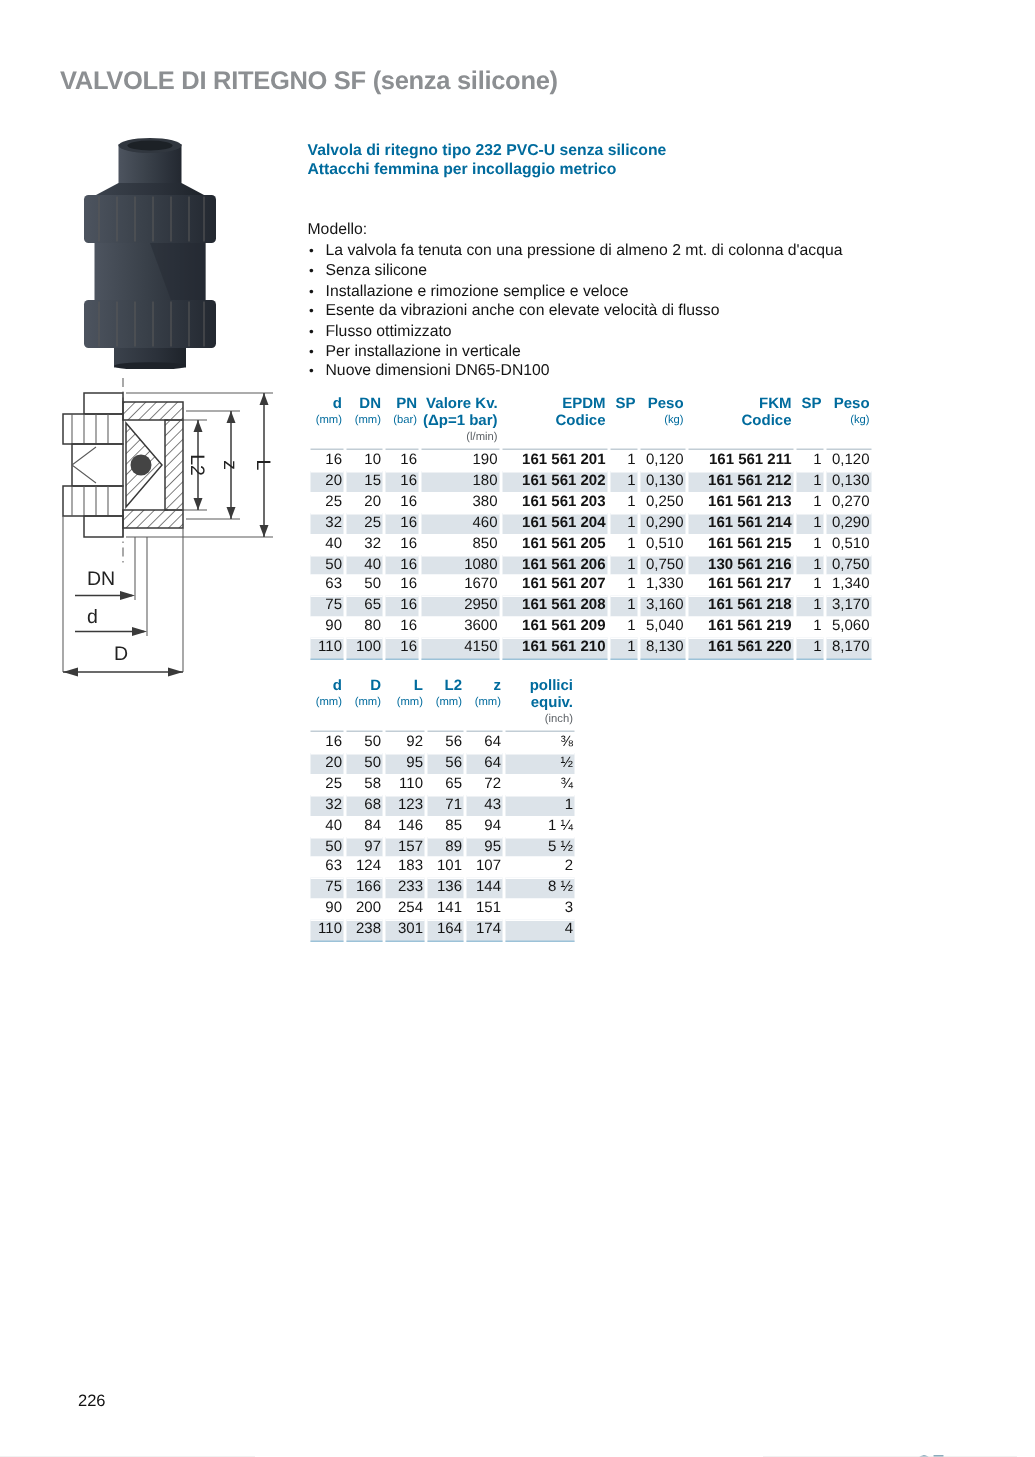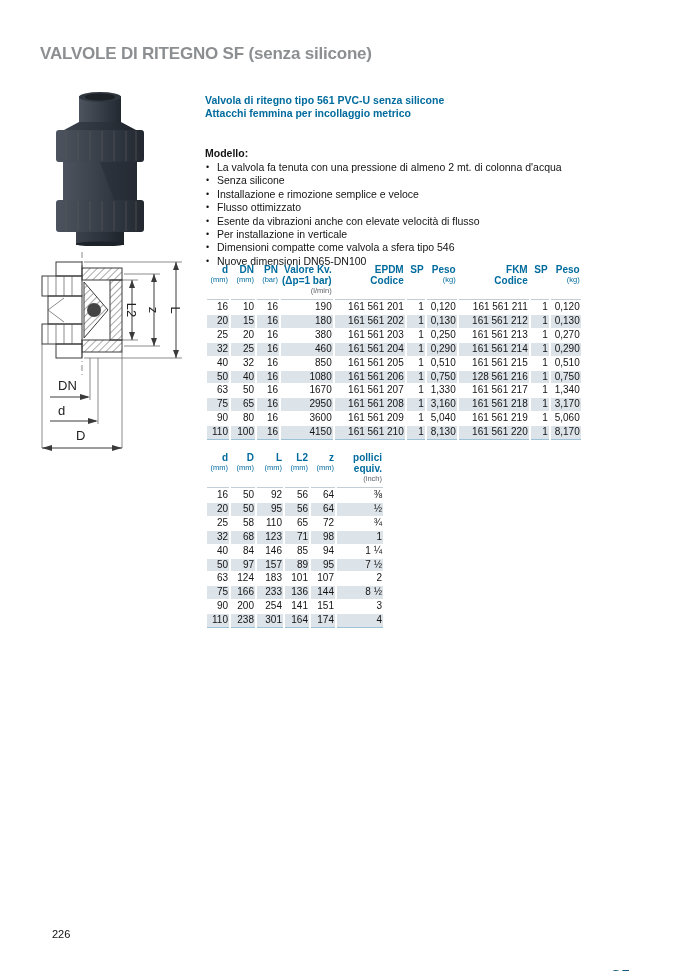--- a/index.html
+++ b/index.html
@@ -24,21 +24,21 @@
   
   .product-photo{position:absolute;left:48px;top:90px;}
   .tech-drawing{position:absolute;left:30px;top:250px;}
   
   .product-heading{
     position:absolute;left:205px;top:94px;width:420px;
     font-size:10.5px;font-weight:700;color:var(--blue);line-height:13px;
   }
   .model-label{
     position:absolute;left:205px;top:147px;
-    font-size:10.5px;font-weight:700;color:var(--ink);
+    font-size:10.5px;font-weight:400;color:var(--ink);
   }
   .model-bullets{
     position:absolute;left:205px;top:161px;width:430px;
     list-style:none;font-size:10.5px;color:var(--ink);line-height:13.4px;
   }
   .model-bullets li{padding-left:12px;position:relative;}
   .model-bullets li::before{content:"•";position:absolute;left:1px;top:0;font-size:9px;}
   
   table{border-collapse:separate;border-spacing:2px 0;table-layout:fixed;}
   #table1{position:absolute;left:205px;top:264px;}
@@ -46,21 +46,21 @@
   th{vertical-align:top;text-align:right;padding:0 1px 4px;border-bottom:1px solid var(--rule);}
   .h-label{font-weight:700;color:var(--blue);font-size:10px;line-height:11px;white-space:nowrap;}
   .h-unit{font-weight:400;color:var(--blue);font-size:7.5px;line-height:9px;white-space:nowrap;}
   .h-unit2{font-weight:400;color:#5c6166;font-size:7.5px;line-height:9px;white-space:nowrap;}
   td{
     text-align:right;font-size:10px;line-height:12.9px;padding:0 1px;
     white-space:nowrap;color:var(--ink);border-top:1px solid #ffffff;
   }
   tbody tr:nth-child(even) td{background:var(--shade);}
   tbody tr:last-child td{border-bottom:1px solid var(--rule-bottom);}
-  td.code{font-weight:400;}
+  td.code{font-weight:700;}
   #table1 th:nth-child(1){width:22px} #table1 th:nth-child(2){width:24px}
   #table1 th:nth-child(3){width:22px} #table1 th:nth-child(4){width:42px}
   #table1 th:nth-child(5){width:70px} #table1 th:nth-child(6){width:18px}
   #table1 th:nth-child(7){width:30px} #table1 th:nth-child(8){width:70px}
   #table1 th:nth-child(9){width:18px} #table1 th:nth-child(10){width:30px}
   #table2 th:nth-child(1){width:22px} #table2 th:nth-child(2){width:24px}
   #table2 th:nth-child(3){width:26px} #table2 th:nth-child(4){width:24px}
   #table2 th:nth-child(5){width:24px} #table2 th:nth-child(6){width:46px}
   
   .footer-page-number{position:absolute;left:40px;top:928px;font-size:11px;color:#111;margin-left:12px;}
@@ -162,34 +162,33 @@
       <line class="dwg" x1="20" y1="171" x2="66" y2="171"></line>
       <polygon points="68,171 58,168 58,174" fill="#3a3a3a"></polygon>
       <text class="dwg-label" x="46" y="190">D</text>
       <line class="dwg" x1="12" y1="198" x2="92" y2="198"></line>
       <polygon points="12,198 22,195 22,201" fill="#3a3a3a"></polygon>
       <polygon points="92,198 82,195 82,201" fill="#3a3a3a"></polygon>
     </svg>
   </div>
 
   <div class="product-heading">
-      <div>Valvola di ritegno tipo 561 PVC-U senza silicone</div>
+      <div>Valvola di ritegno tipo 232 PVC-U senza silicone</div>
       <div>Attacchi femmina per incollaggio metrico</div>
     </div>
 
   <div class="model-label">Modello:</div>
 
   <ul class="model-bullets">
       <li><span>La valvola fa tenuta con una pressione di almeno 2 mt. di colonna d'acqua</span></li>
       <li><span>Senza silicone</span></li>
       <li><span>Installazione e rimozione semplice e veloce</span></li>
+      <li><span>Esente da vibrazioni anche con elevate velocità di flusso</span></li>
       <li><span>Flusso ottimizzato</span></li>
-      <li><span>Esente da vibrazioni anche con elevate velocità di flusso</span></li>
       <li><span>Per installazione in verticale</span></li>
-      <li><span>Dimensioni compatte come valvola a sfera tipo 546</span></li>
       <li><span>Nuove dimensioni DN65-DN100</span></li>
     </ul>
 
   <table id="table1">
       <thead>
         <tr>
           <th>
             <div class="h-label">d</div>
             <div class="h-unit">(mm)</div>
           </th>
@@ -292,21 +291,21 @@
           <td>0,510</td>
         </tr>
         <tr>
           <td>50</td>
           <td>40</td>
           <td>16</td>
           <td>1080</td>
           <td class="code">161 561 206</td>
           <td>1</td>
           <td>0,750</td>
-          <td class="code">128 561 216</td>
+          <td class="code">130 561 216</td>
           <td>1</td>
           <td>0,750</td>
         </tr>
         <tr>
           <td>63</td>
           <td>50</td>
           <td>16</td>
           <td>1670</td>
           <td class="code">161 561 207</td>
           <td>1</td>
@@ -407,38 +406,38 @@
           <td>110</td>
           <td>65</td>
           <td>72</td>
           <td>¾</td>
         </tr>
         <tr>
           <td>32</td>
           <td>68</td>
           <td>123</td>
           <td>71</td>
-          <td>98</td>
+          <td>43</td>
           <td>1</td>
         </tr>
         <tr>
           <td>40</td>
           <td>84</td>
           <td>146</td>
           <td>85</td>
           <td>94</td>
           <td>1 ¼</td>
         </tr>
         <tr>
           <td>50</td>
           <td>97</td>
           <td>157</td>
           <td>89</td>
           <td>95</td>
-          <td>7 ½</td>
+          <td>5 ½</td>
         </tr>
         <tr>
           <td>63</td>
           <td>124</td>
           <td>183</td>
           <td>101</td>
           <td>107</td>
           <td>2</td>
         </tr>
         <tr>

